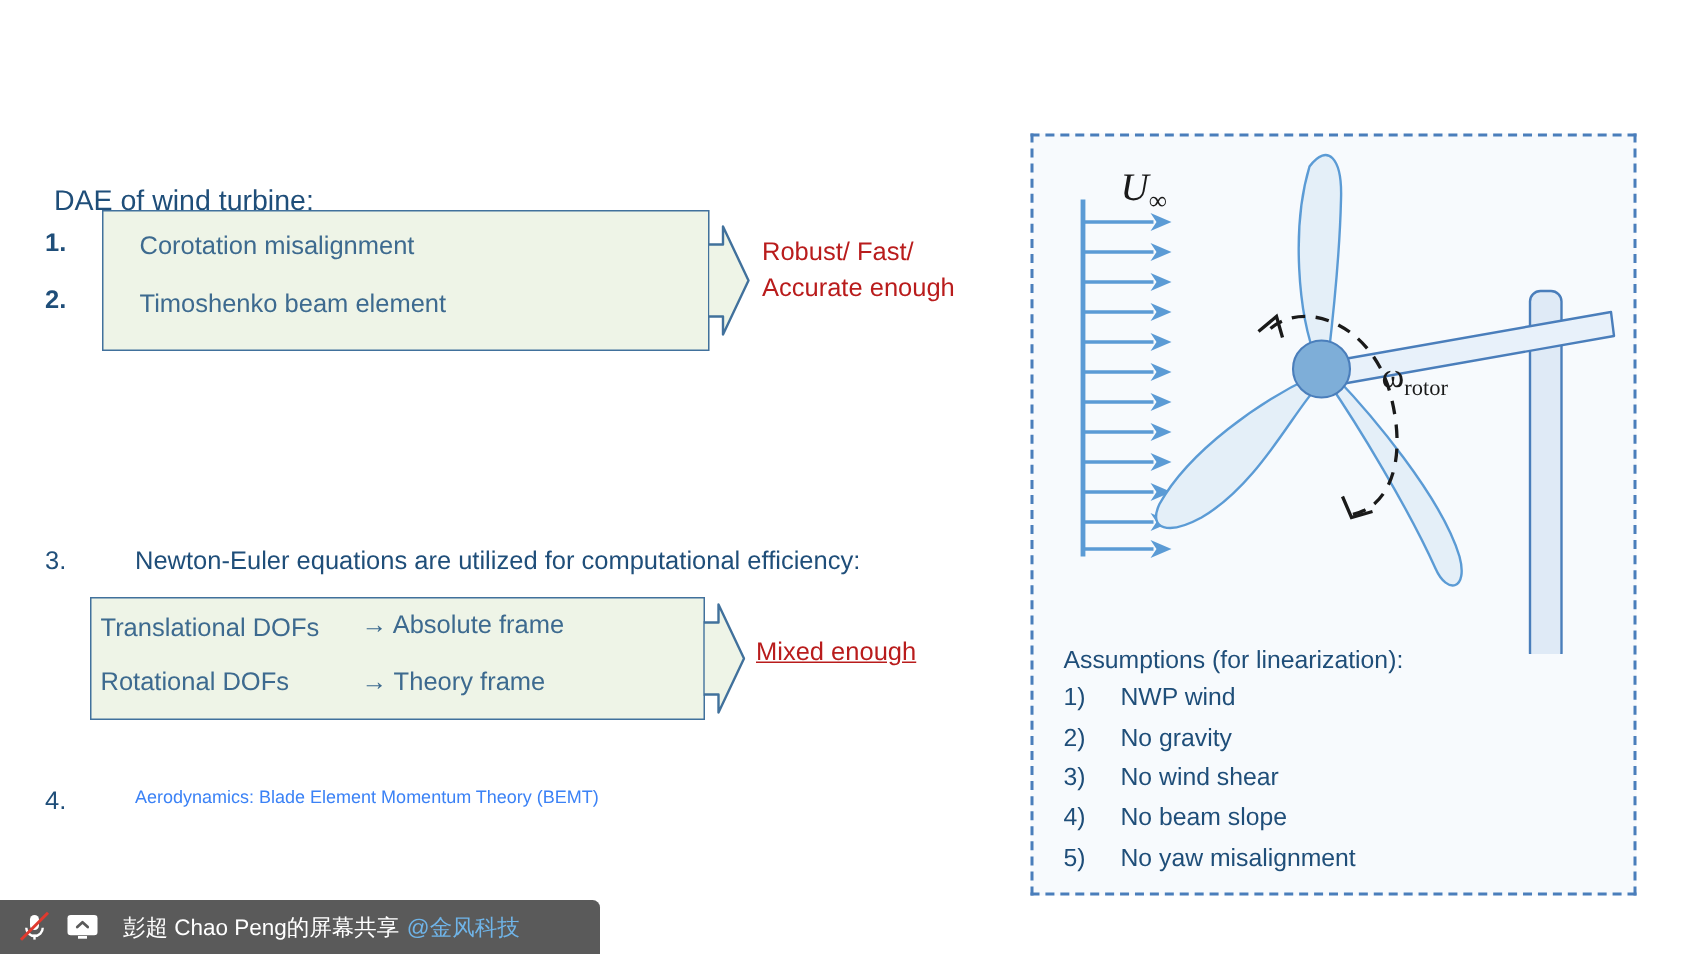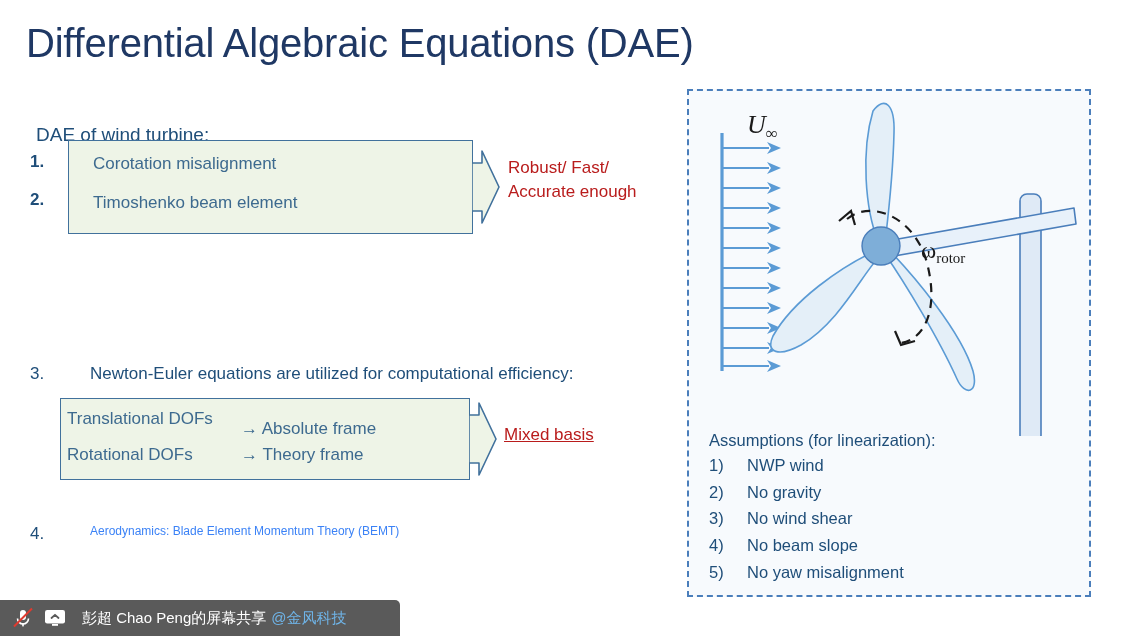--- a/index.html
+++ b/index.html
@@ -160,21 +160,20 @@
     flex: 0 0 auto;
   }
   #share-text { margin-left: 8px; white-space: nowrap; }
   #share-handle { color: #6fb4e8; margin-left: 5px; white-space: nowrap; }
 </style>
 </head>
 <body>
 
 <div class="slide">
 
-  <div id="slide-title">Differential Algebraic Equations (DAE)</div>
 
   <div id="left-col">
 
     <div id="dae-heading">DAE of wind turbine:</div>
 
     <div class="num" style="left:30px; top:56px;">1.</div>
     <div class="num" style="left:30px; top:94px;">2.</div>
 
     <div class="callout" style="left:68px; top:44px; width:405px; height:94px;">
       <div class="callout-line" style="left:24px; top:13px;">Corotation misalignment</div>
@@ -185,29 +184,29 @@
     </div>
 
     <div class="side-note" style="left:508px; top:60px;">Robust/ Fast/
 Accurate enough</div>
 
     <div class="num plain" style="left:30px; top:268px;">3.</div>
     <div id="item3-text">Newton-Euler equations are utilized for computational efficiency:</div>
 
     <div class="callout" style="left:60px; top:302px; width:410px; height:82px;">
       <div class="callout-line" style="left:6px; top:10px;">Translational DOFs</div>
-      <div class="callout-line" style="left:180px; top:20px;text-align:right;">→ Absolute frame</div>
+      <div class="callout-line" style="left:180px; top:8px;text-align:right;">→ Absolute frame</div>
       <div class="callout-line" style="left:6px; top:46px;">Rotational DOFs</div>
       <div class="callout-line" style="left:180px; top:46px;">→ Theory frame</div>
       <svg class="arrow-tip" viewBox="0 0 28 76">
         <path d="M0,14 L10,14 L10,2 L27,38 L10,74 L10,62 L0,62 Z" fill="#eef4e7" stroke="#41719c" stroke-width="1.6" stroke-linejoin="round"></path>
       </svg>
     </div>
 
-    <div class="side-note underlined" style="left:504px; top:327px;">Mixed basis</div>
+    <div class="side-note underlined" style="left:504px; top:327px;">Mixed enough</div>
 
     <div class="num plain" style="left:30px; top:428px;">4.</div>
     <div id="item4-text">Aerodynamics: Blade Element Momentum Theory (BEMT)</div>
   </div>
 
   <div id="diagram-panel">
 
     <svg id="turbine-svg" viewBox="0 0 404 345">
 
       <g stroke="#5b9bd5" fill="#5b9bd5">

